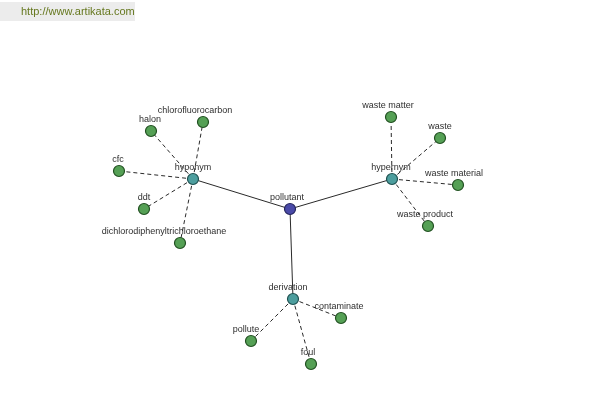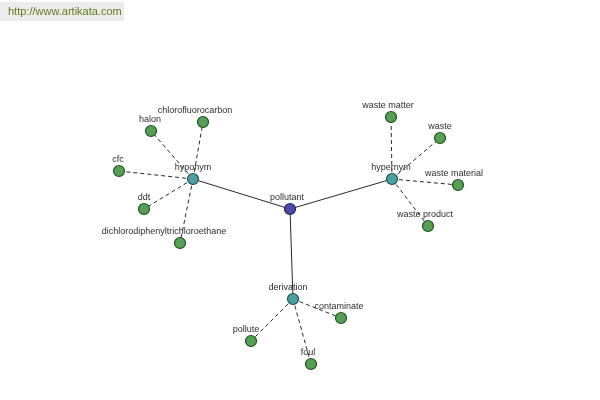--- a/index.html
+++ b/index.html
@@ -1,21 +1,21 @@
 <!DOCTYPE html>
 <html><head>
 <meta charset="utf-8">
 <style>
   html, body { margin: 0; padding: 0; background: #ffffff; }
   body { width: 600px; height: 400px; overflow: hidden; font-family: "Liberation Sans", sans-serif; }
   .stage { position: relative; width: 600px; height: 400px; background: #ffffff; }
   .url-bar {
-    position: absolute; left: 0; top: 2px; width: 124px; height: 19px;
+    position: absolute; left: 0; top: 2px; width: 135px; height: 19px;
     background: #ececec; color: #66781f; font-size: 11px; line-height: 19px;
-    padding-left: 8px; box-sizing: border-box; white-space: nowrap;
+    padding-left: 21px; box-sizing: border-box; white-space: nowrap;
     font-family: "Liberation Sans", sans-serif;
   }
   svg { position: absolute; left: 0; top: 0; }
   svg text {
     font-family: "Liberation Sans", sans-serif;
     font-size: 9px;
     fill: #2e2e2e;
   }
 </style>
 </head>

